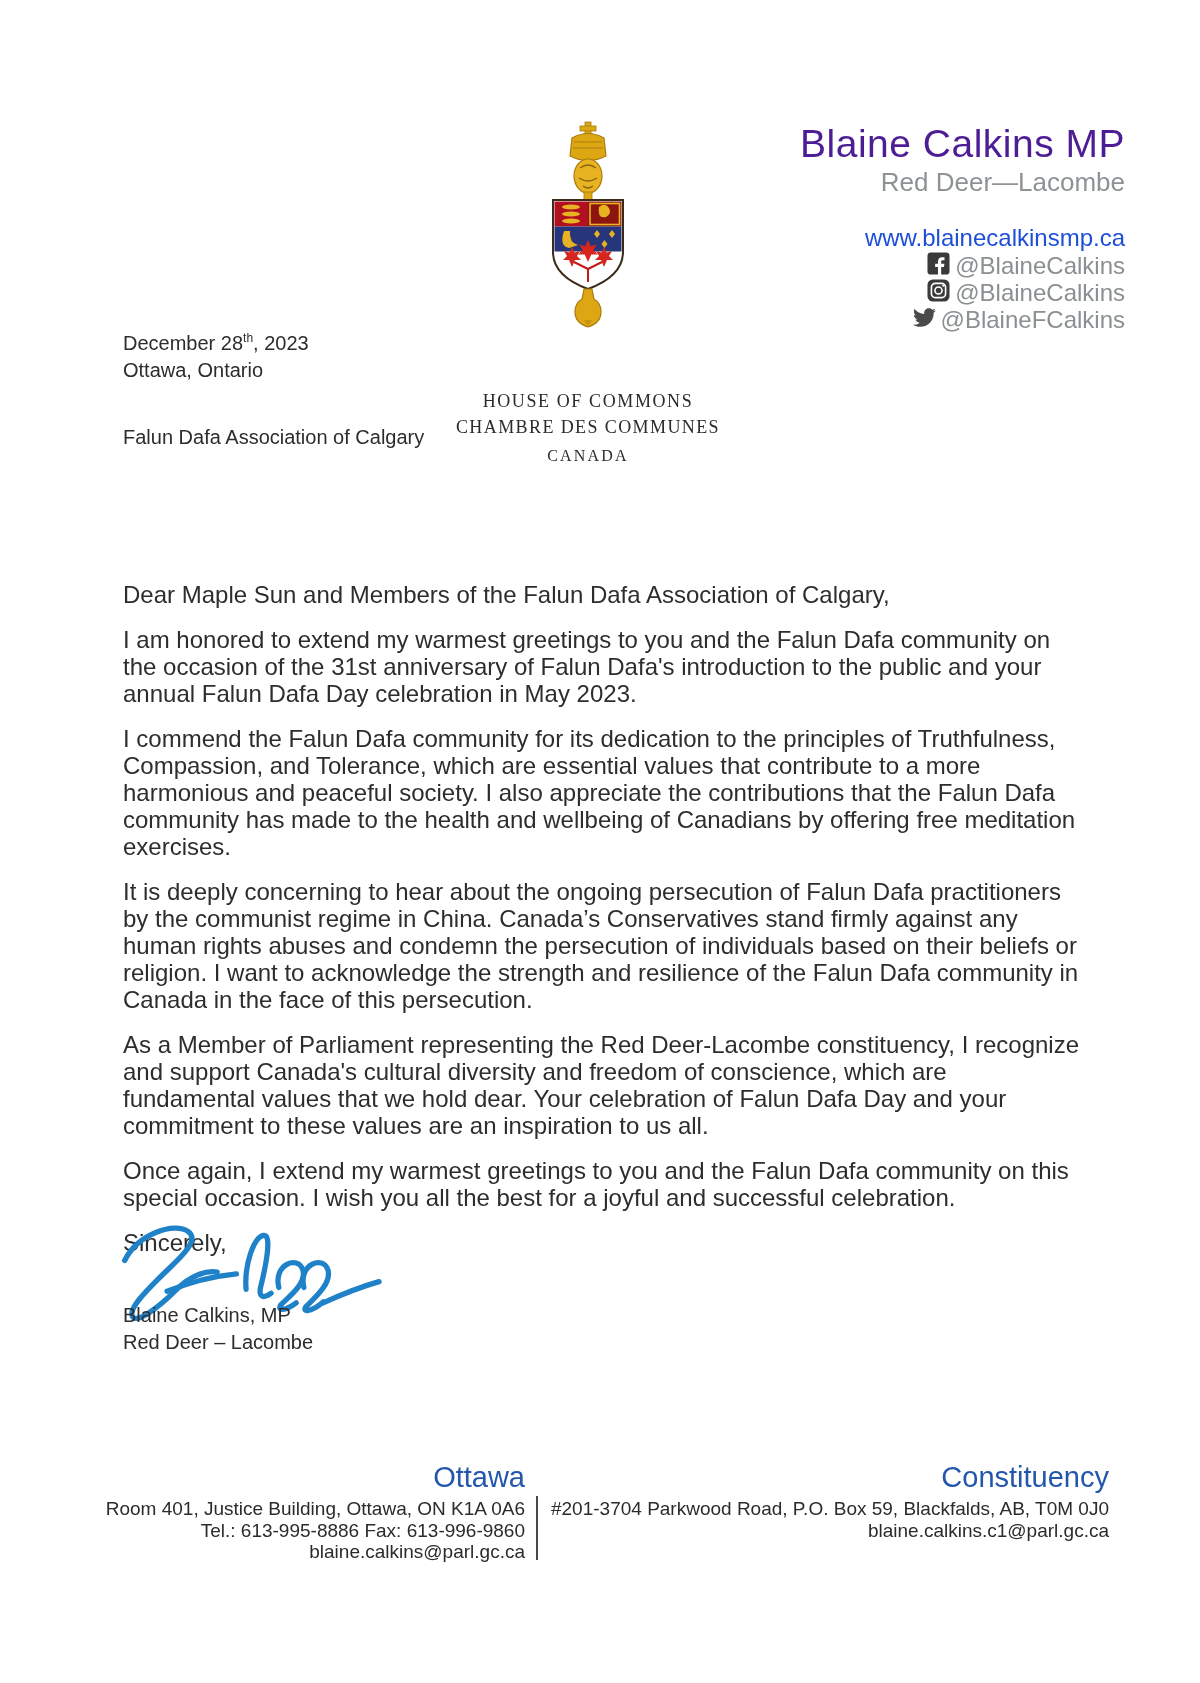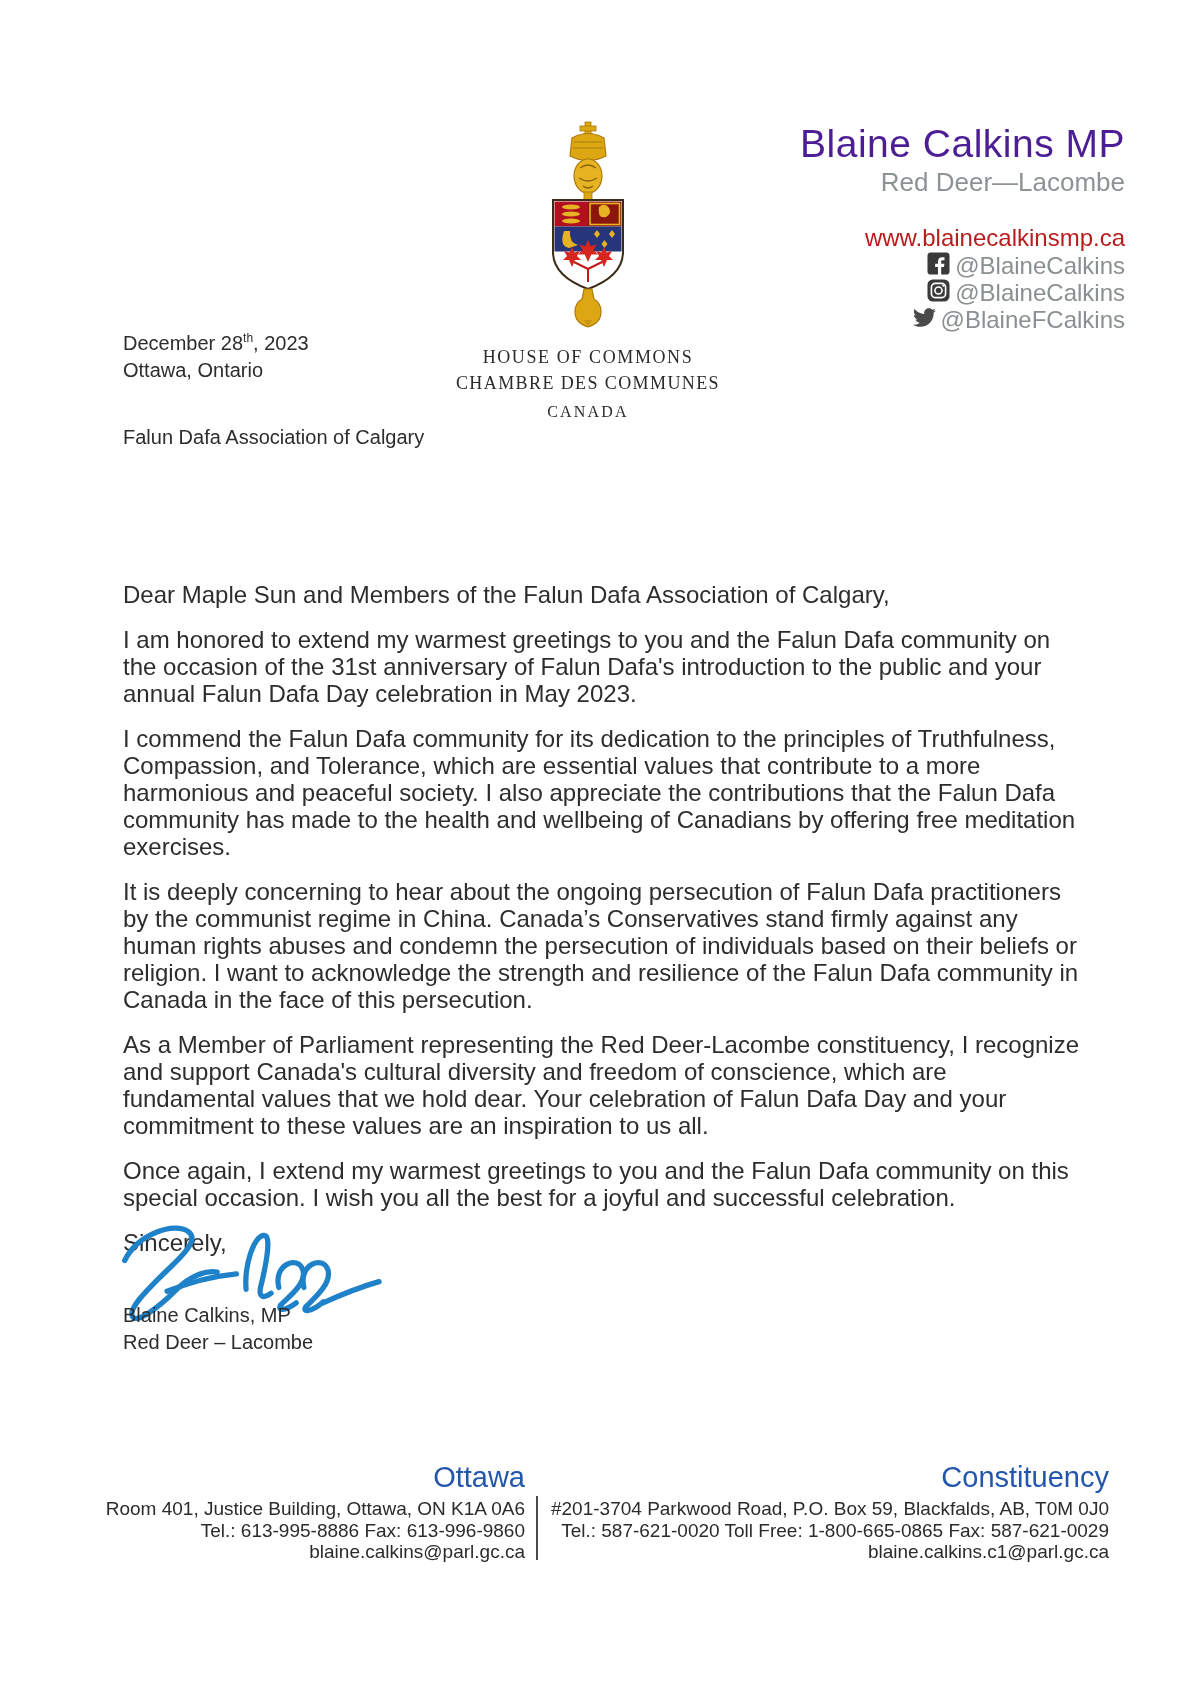--- a/index.html
+++ b/index.html
@@ -8,29 +8,29 @@
     background:#ffffff;overflow:hidden;
     font-family:"Liberation Sans", sans-serif;color:#2d2d2d;
   }
 
   
   .crest{position:absolute;left:526px;top:116px;width:124px;height:222px;}
   .hoc-block{
     position:absolute;left:388px;top:344px;width:400px;text-align:center;
     font-family:"Liberation Serif", serif;color:#2b2b2b;
   }
-  .hoc-line1{font-size:18px;letter-spacing:1.6px;line-height:26px;}
+  .hoc-line1{font-size:18px;letter-spacing:1.6px;line-height:26px;margin-top:44px;}
   .hoc-line2{font-size:18px;letter-spacing:1.4px;line-height:26px;}
   .hoc-line3{font-size:16px;letter-spacing:2.2px;line-height:26px;margin-top:3px;}
 
   
   .mp-header{position:absolute;right:75px;top:122px;text-align:right;}
   .mp-name{font-size:39px;color:#4c1d95;line-height:44px;letter-spacing:0.5px;}
   .mp-riding{font-size:26px;color:#8d9295;line-height:32px;}
-  .mp-web{font-size:24px;color:#b91c1c;line-height:28px;margin-top:26px;}
+  .mp-web{font-size:24px;color:#1d4ed8;line-height:28px;margin-top:26px;}
   .social-row{display:flex;justify-content:flex-end;align-items:flex-start;gap:5px;height:27px;color:#8a8f91;font-size:24px;}
   .social-icon{width:23px;height:23px;display:inline-block;flex:0 0 auto;}
 
   
   .date-block{position:absolute;left:123px;top:330px;font-size:20px;line-height:27px;}
   .date-block sup{font-size:12px;vertical-align:super;line-height:0;}
   .recipient{position:absolute;left:123px;top:424px;font-size:20px;line-height:27px;}
   .body-block{position:absolute;left:123px;top:581px;width:958px;font-size:24px;line-height:27px;}
   .body-block p{margin:0 0 18px 0;}
   .closing{margin-top:9px;}
@@ -181,19 +181,18 @@
         <div data-name="ottawa-address">Room 401, Justice Building, Ottawa, ON K1A 0A6</div>
         <div data-name="ottawa-phone">Tel.: 613-995-8886 Fax: 613-996-9860</div>
         <div data-name="ottawa-email">blaine.calkins@parl.gc.ca</div>
       </div>
     </div>
     <div class="footer-divider" data-name="footer-divider"></div>
     <div class="footer-col-right" data-name="footer-constituency-column">
       <div class="footer-heading" data-name="constituency-heading">Constituency</div>
       <div class="footer-lines" data-name="constituency-lines">
         <div data-name="constituency-address">#201-3704 Parkwood Road, P.O. Box 59, Blackfalds, AB, T0M 0J0</div>
-        <div data-name="constituency-phone">Tel.: 587-621-0020 Toll Free: 1-800-665-0865 Fax: 587-621-0029</div>
         <div data-name="constituency-email">blaine.calkins.c1@parl.gc.ca</div>
       </div>
     </div>
   </div>
 
 </div>
 
 </body></html>

